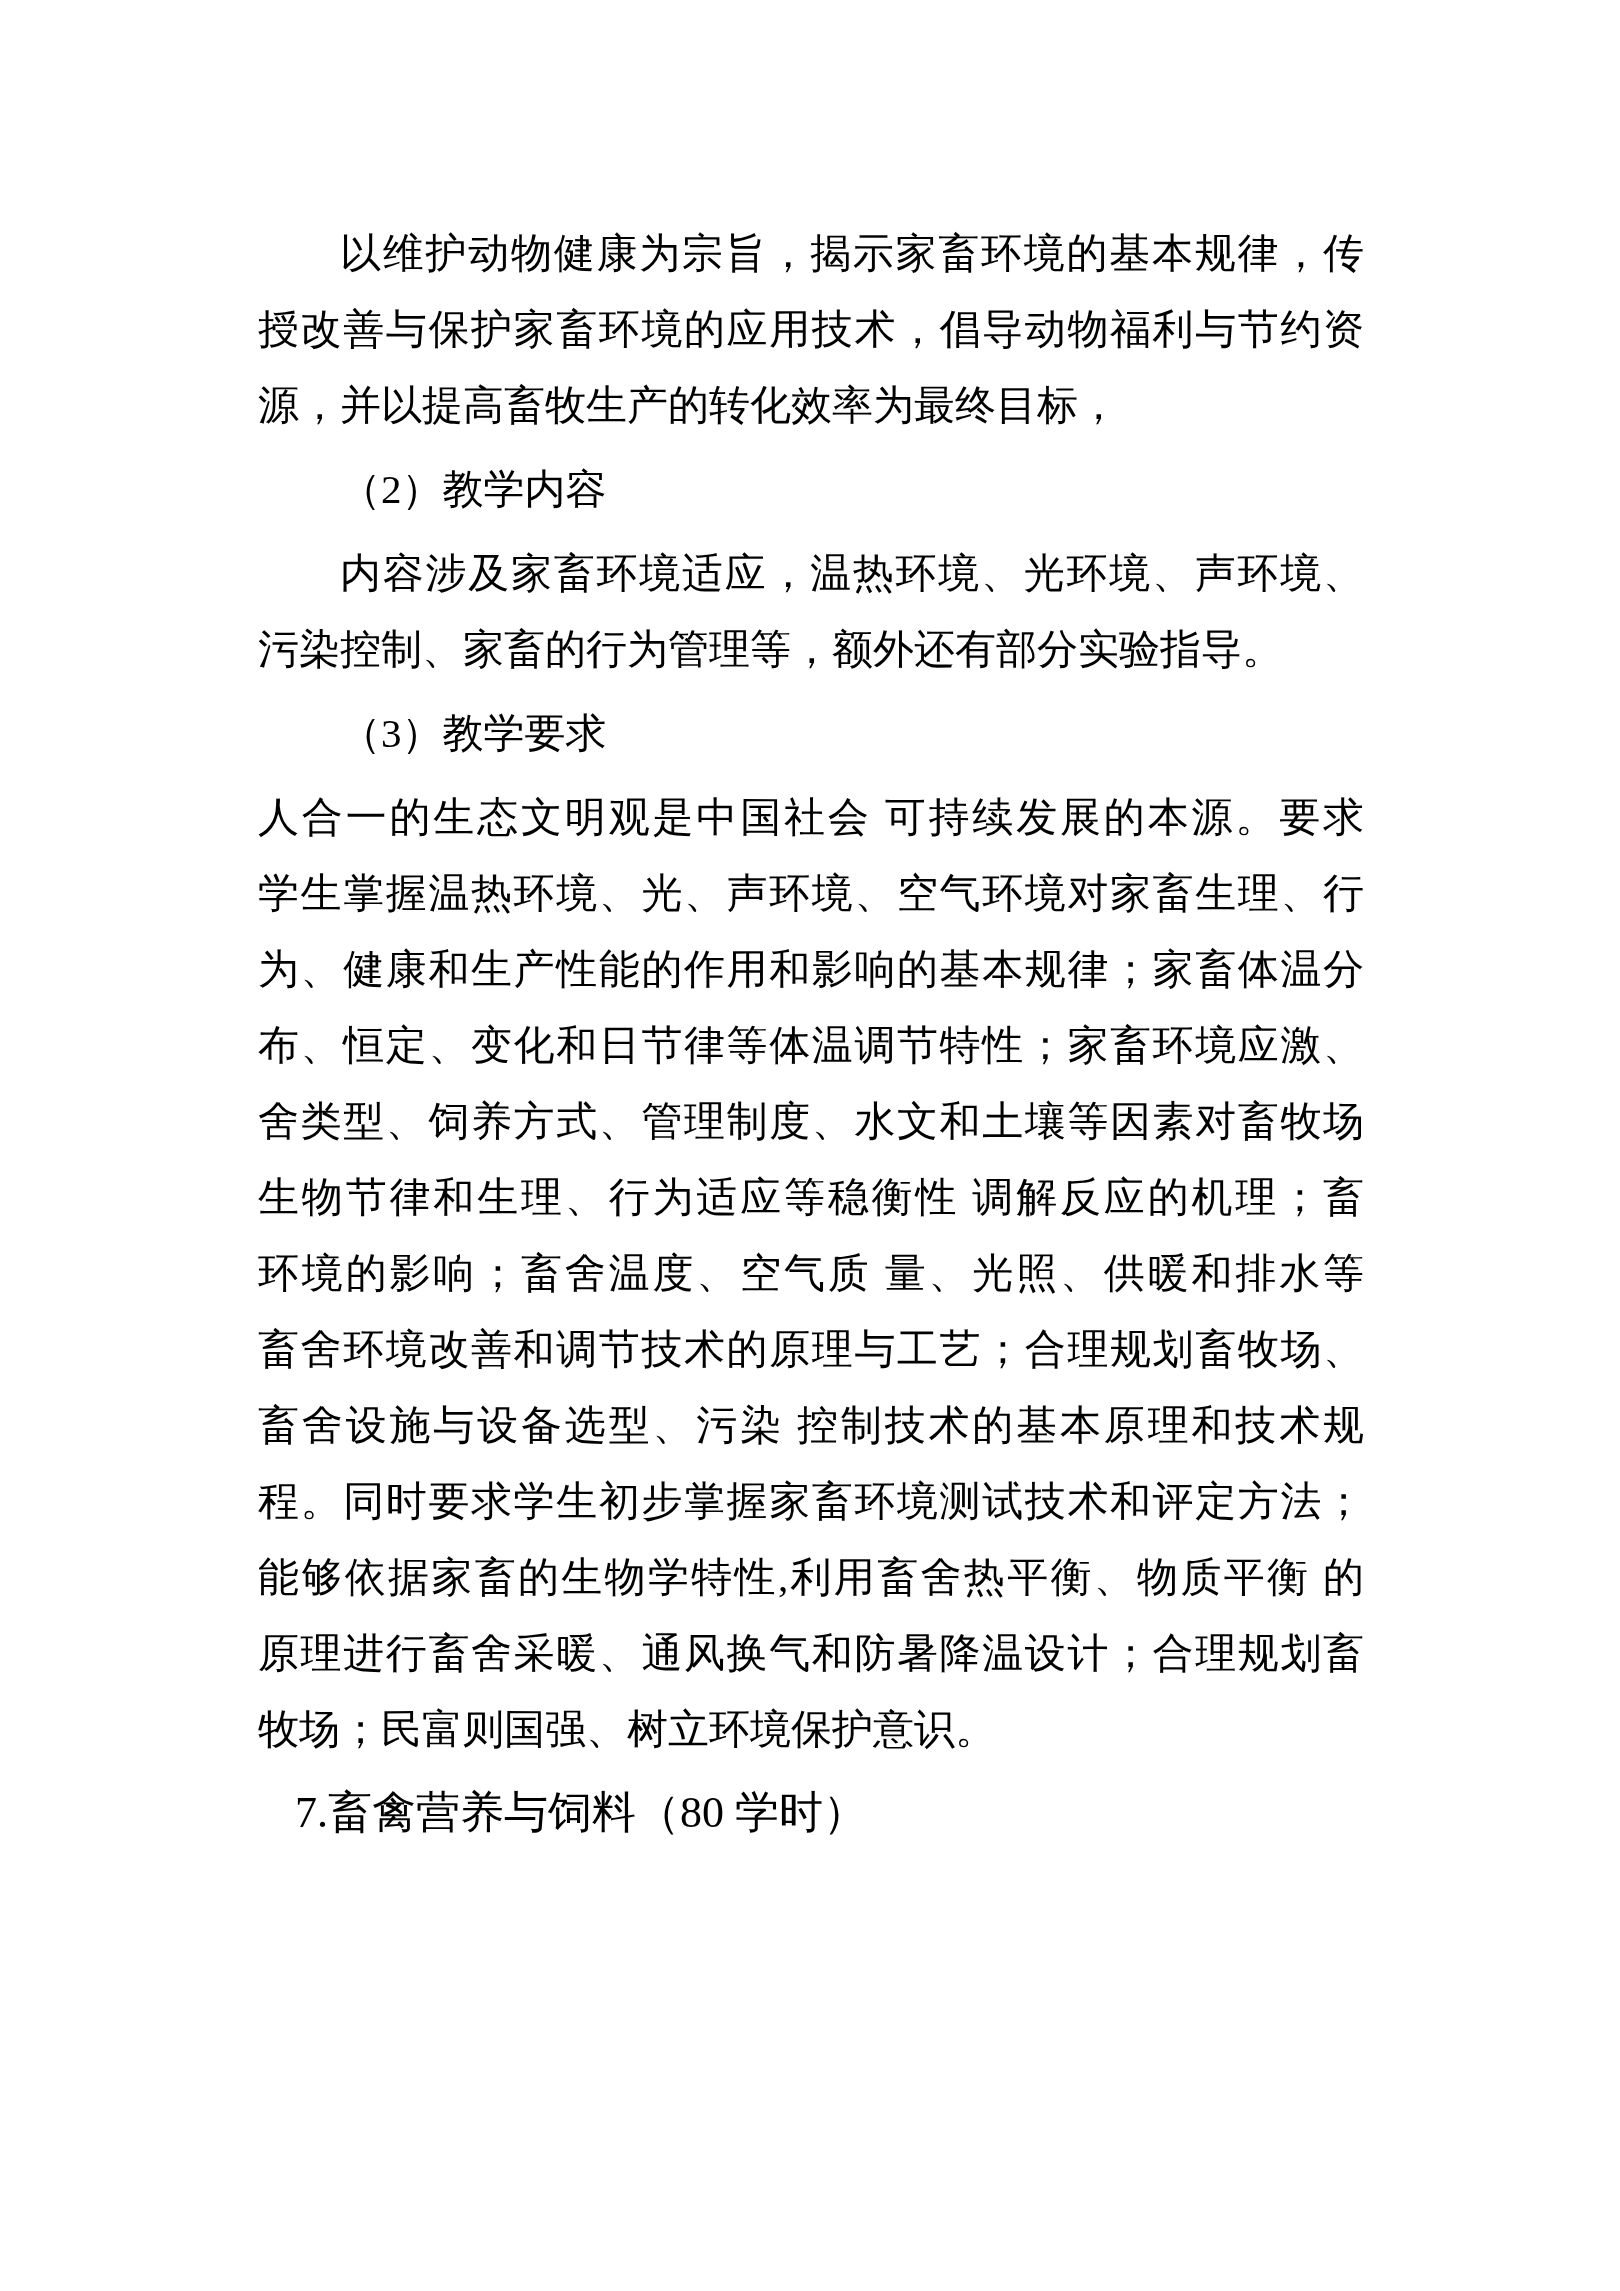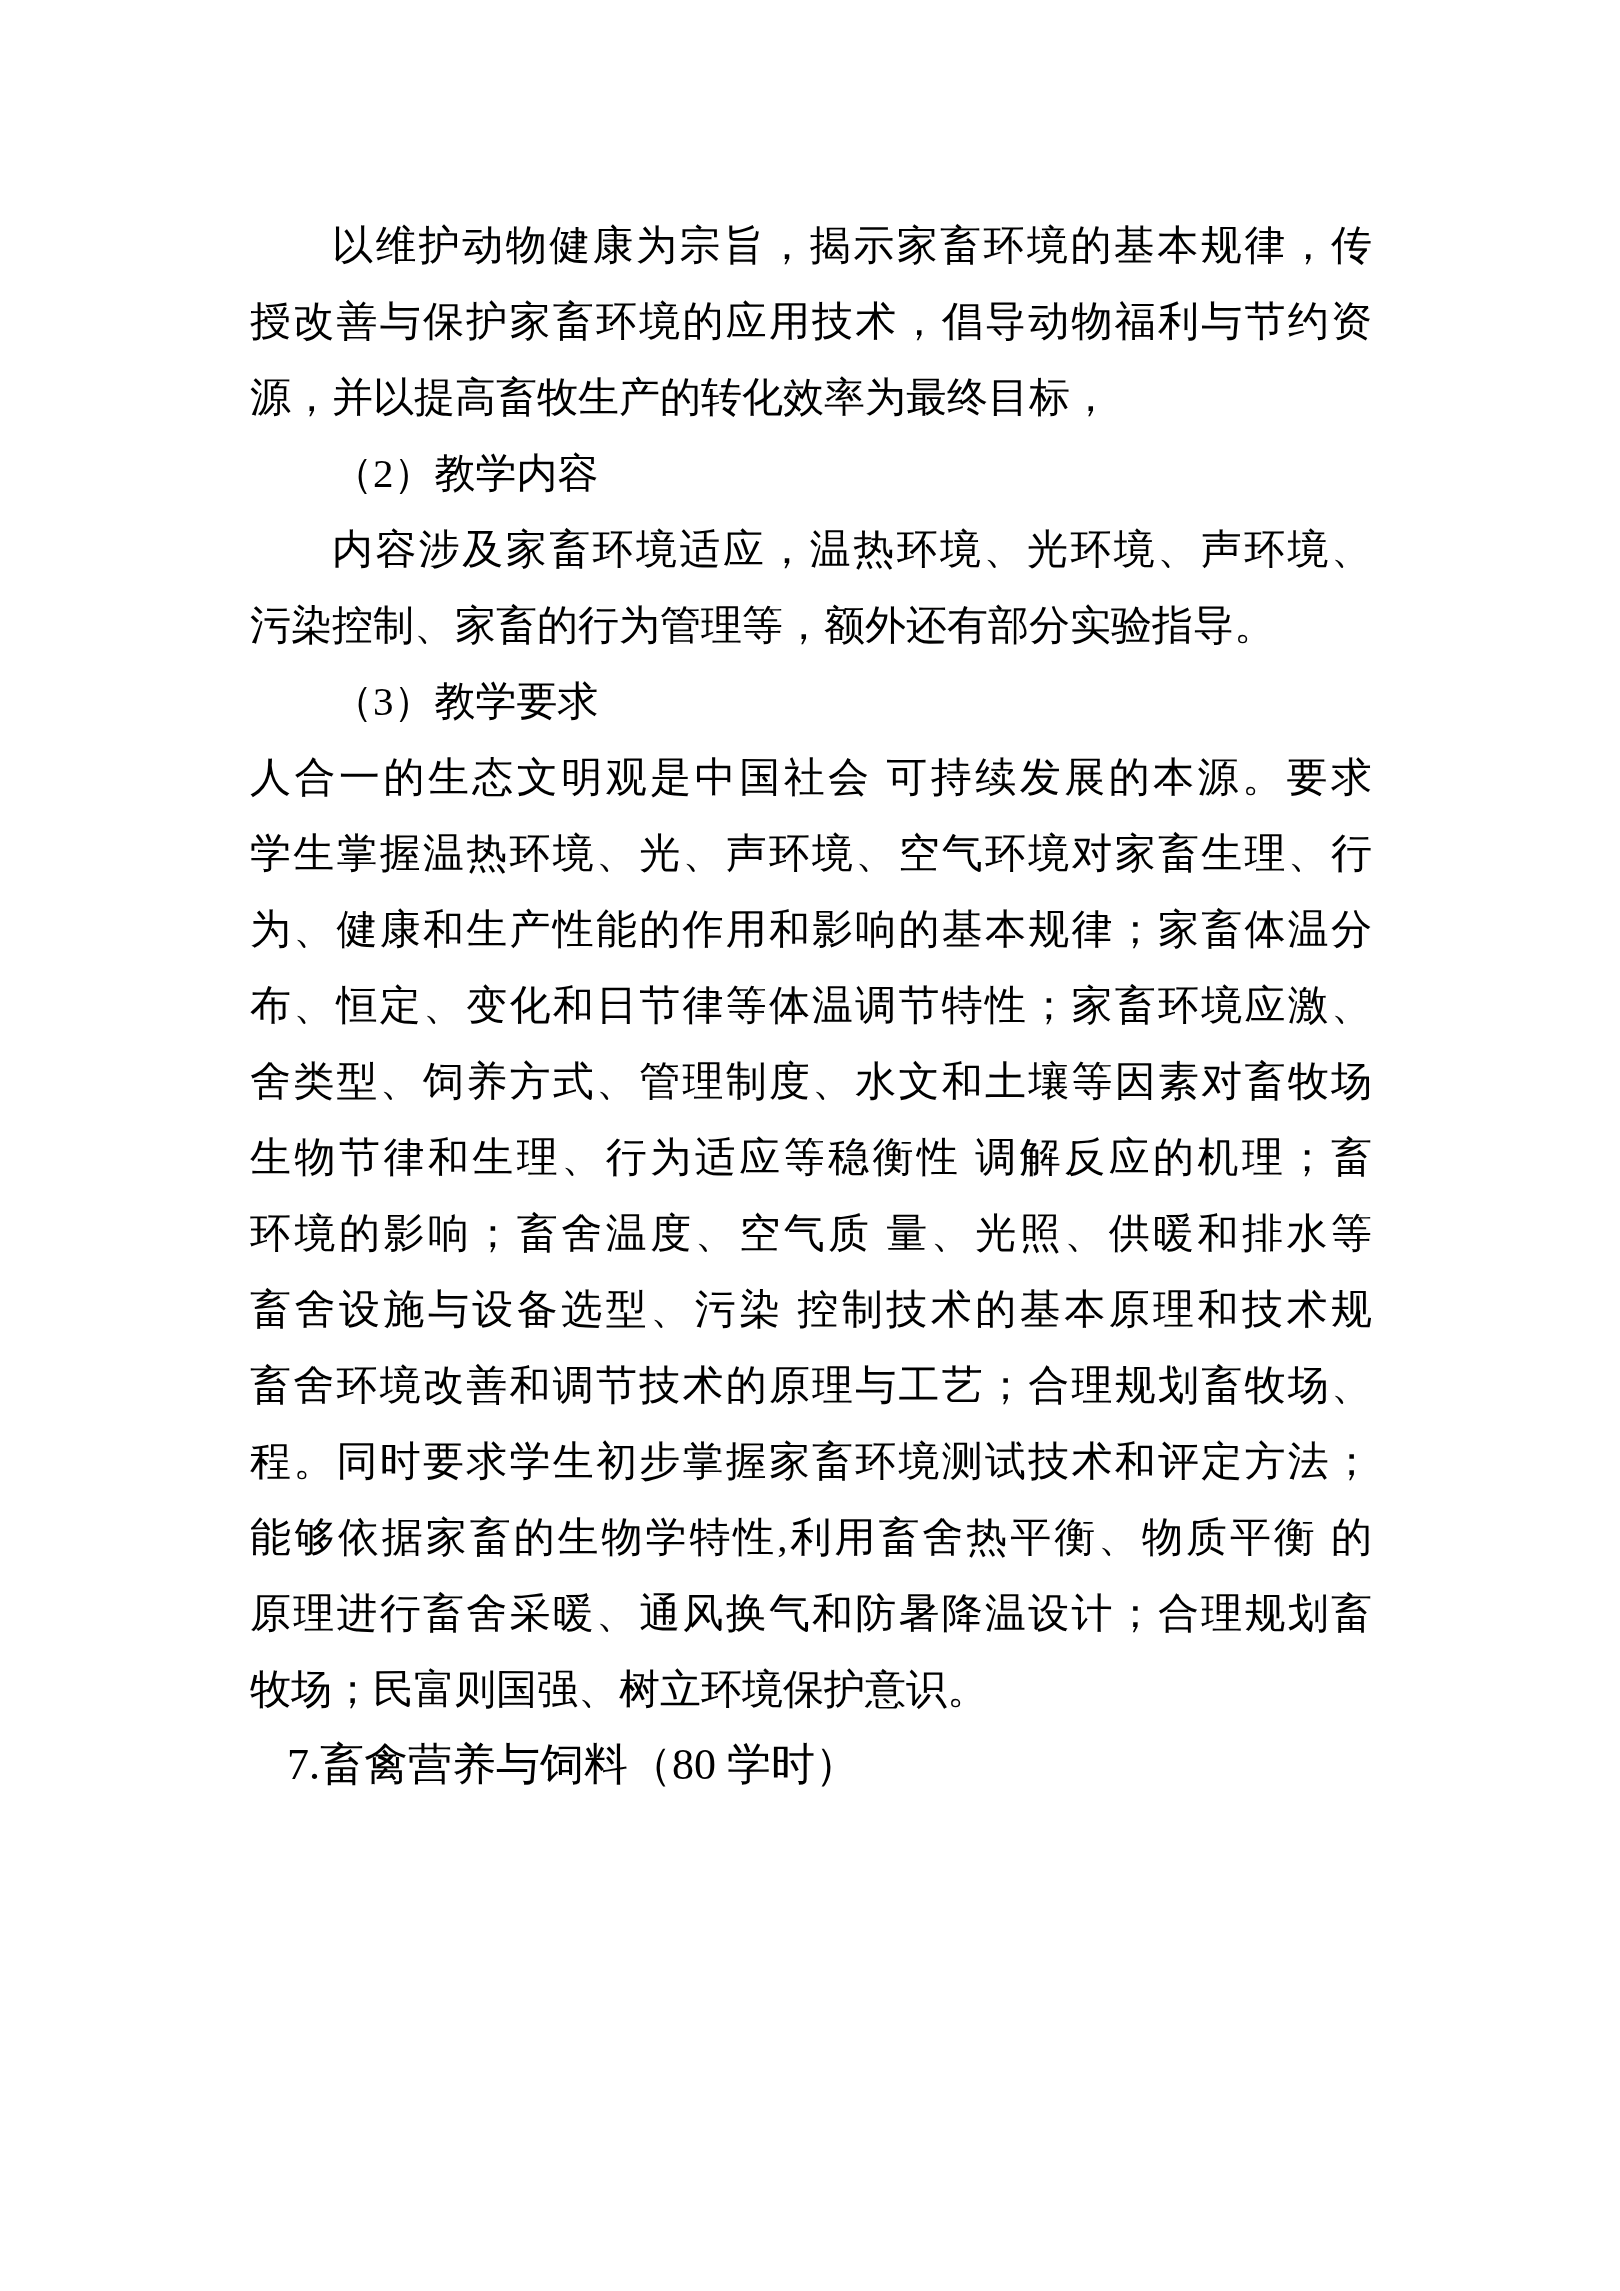--- a/index.html
+++ b/index.html
@@ -22,21 +22,21 @@
   }
   .doc {
     position: absolute;
     left: 250px;
     top: 207px;
     width: 1122px;
     color: #000000;
     font-family: "Liberation Serif", "DejaVu Serif", serif;
   }
   .paragraph {
-    margin: 0;
+    margin: 8px;
     padding: 0;
   }
   .line {
     height: 76px;
     line-height: 76px;
     font-size: 41px;
     text-align: left;
     text-justify: inter-ideograph;
     white-space: pre-wrap;
     overflow: visible;
@@ -80,22 +80,22 @@
         <div class="line indent">（3）教学要求</div>
       </div>
       <div class="paragraph">
         <div class="line fill">人合一的生态文明观是中国社会 可持续发展的本源。要求</div>
         <div class="line fill">学生掌握温热环境、光、声环境、空气环境对家畜生理、行</div>
         <div class="line fill">为、健康和生产性能的作用和影响的基本规律；家畜体温分</div>
         <div class="line fill">布、恒定、变化和日节律等体温调节特性；家畜环境应激、</div>
         <div class="line fill">舍类型、饲养方式、管理制度、水文和土壤等因素对畜牧场</div>
         <div class="line fill">生物节律和生理、行为适应等稳衡性 调解反应的机理；畜</div>
         <div class="line fill">环境的影响；畜舍温度、空气质 量、光照、供暖和排水等</div>
+        <div class="line fill">畜舍环境改善和调节技术的原理与工艺；合理规划畜牧场、</div>
         <div class="line fill">畜舍设施与设备选型、污染 控制技术的基本原理和技术规</div>
-        <div class="line fill">畜舍环境改善和调节技术的原理与工艺；合理规划畜牧场、</div>
         <div class="line fill">程。同时要求学生初步掌握家畜环境测试技术和评定方法；</div>
         <div class="line fill">能够依据家畜的生物学特性,利用畜舍热平衡、物质平衡 的</div>
         <div class="line fill">原理进行畜舍采暖、通风换气和防暑降温设计；合理规划畜</div>
         <div class="line">牧场；民富则国强、树立环境保护意识。</div>
       </div>
       <div class="paragraph bold">
         <div class="line indent">7.畜禽营养与饲料（80 学时）</div>
       </div>
     </div>
 </div>

